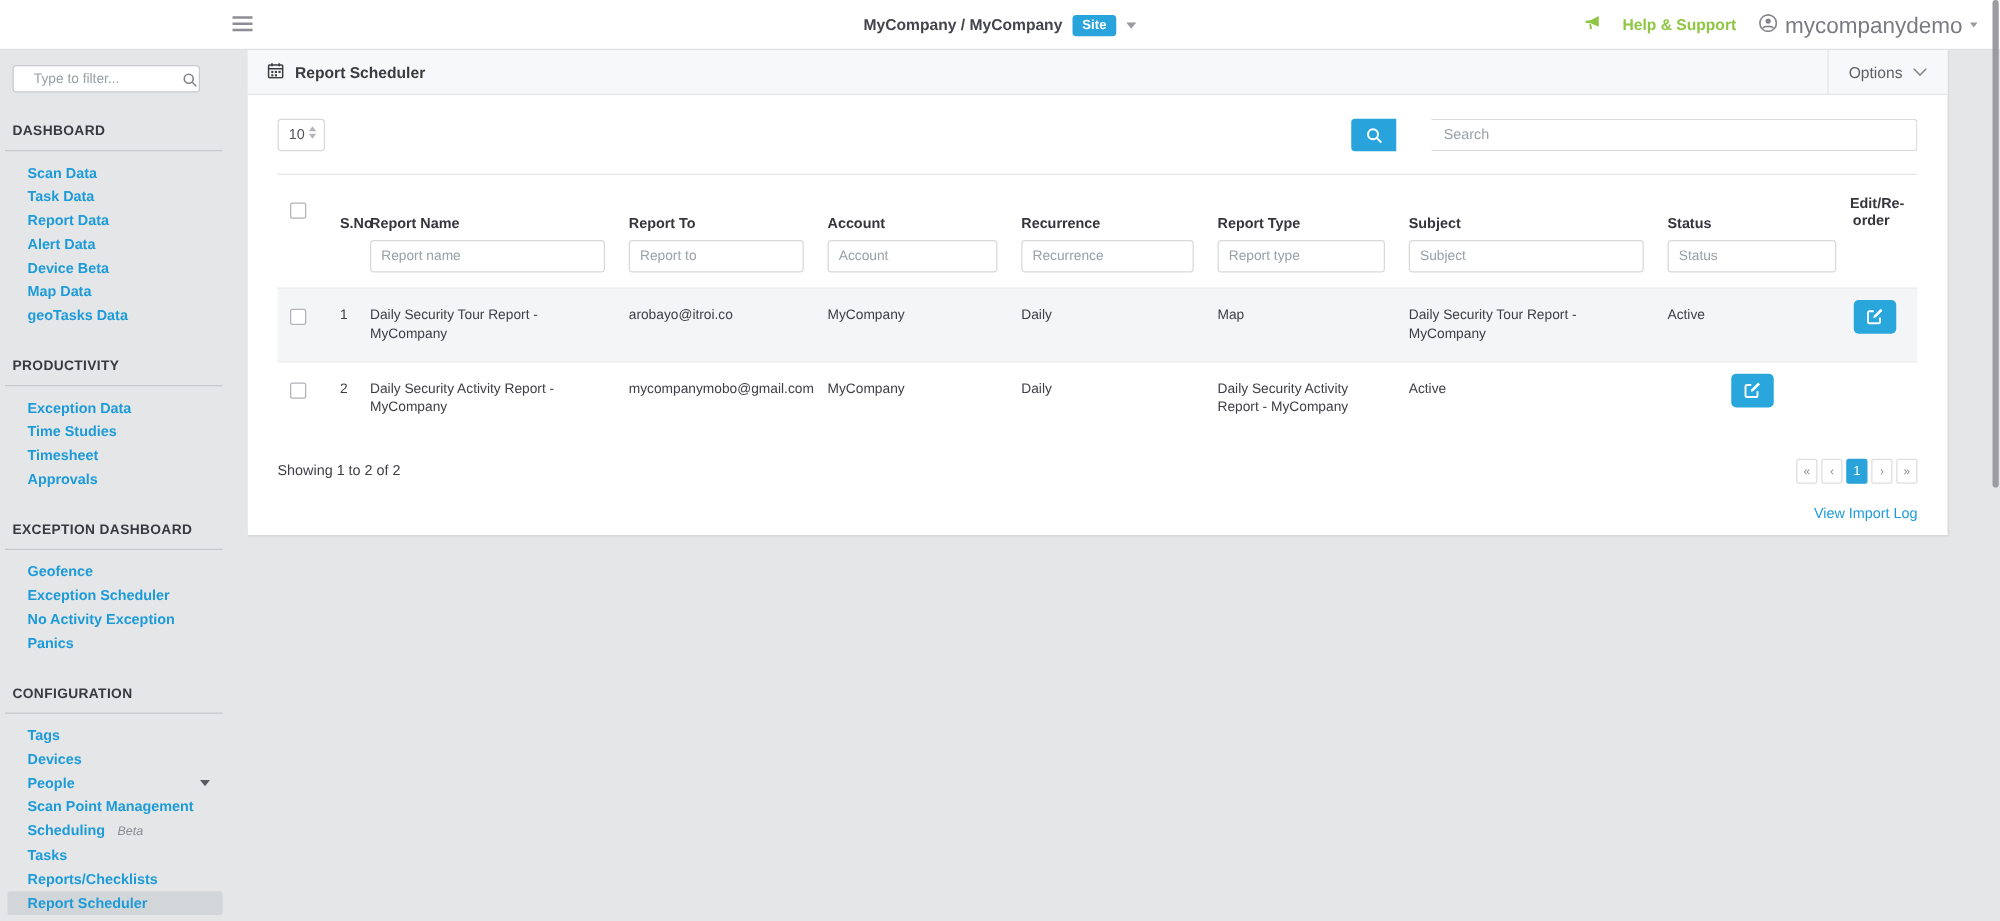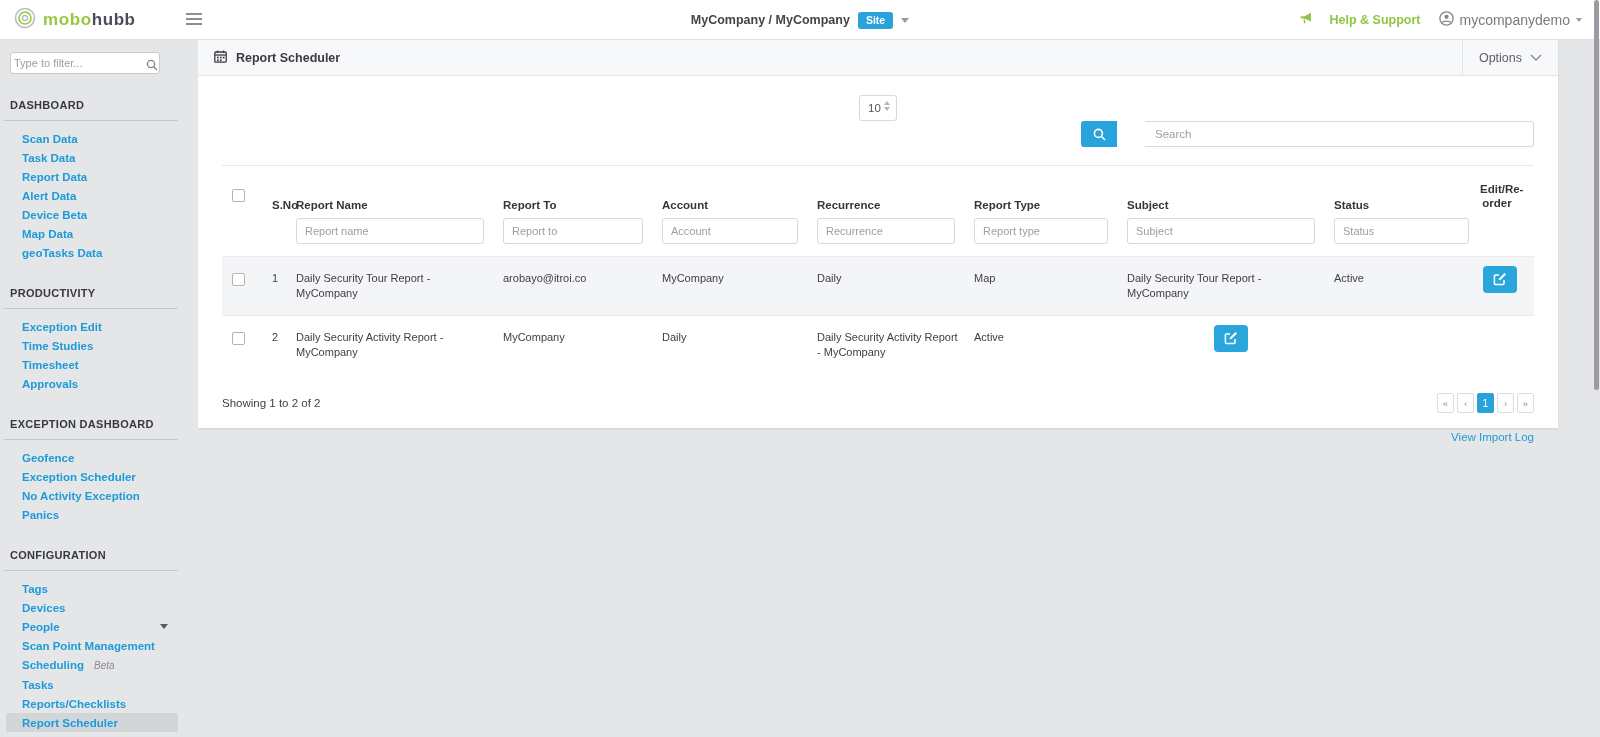--- a/index.html
+++ b/index.html
@@ -30,29 +30,29 @@
   .site-badge {
     background:#29a3db; color:#fff; font-size:10.5px; font-weight:700;
     padding:2.5px 8px; border-radius:3px;
   }
   .caret-down {
     width:0; height:0; border-left:4px solid transparent; border-right:4px solid transparent;
     border-top:5px solid #9a9aa0; display:inline-block;
   }
   .topbar-right { position:absolute; right:18px; top:0; height:40px; display:flex; align-items:center; gap:18px; }
   .help-link { display:flex; align-items:center; gap:16px; color:#8fc644; font-size:12.5px; font-weight:600; cursor:pointer; }
-  .user-menu { display:flex; align-items:center; gap:6px; color:#7a7a82; font-size:14px; cursor:pointer; }
+  .user-menu { display:flex; align-items:center; gap:6px; color:#7a7a82; font-size:18px; cursor:pointer; }
   .user-menu .caret-down { border-top-color:#9a9aa0; border-left-width:3.5px; border-right-width:3.5px; border-top-width:4.5px; }
 
   
   .sidebar { position:absolute; top:40px; left:0; width:198px; bottom:0; background:#e5e6e8; z-index:10; }
   .filter-box { position:relative; margin:12px 10px 0 10px; }
   .filter-box input {
     width:150px; height:22px; border:1px solid #c9cacd; border-radius:3px;
-    background:#fff; font-family:inherit; font-size:11px; color:#555; padding:0 24px 0 3px; outline:none;
+    background:#fff; font-family:inherit; font-size:11px; color:#555; padding:0 24px 0 16px; outline:none;
   }
   .filter-box input::placeholder { color:#9aa0a6; }
   .filter-box .mag { position:absolute; left:136px; top:5px; }
   .side-section-title { margin:25px 0 0 10px; font-size:11px; font-weight:700; color:#38383f; letter-spacing:.3px; }
   .side-divider { border-bottom:1px solid #c6c8ca; margin:9px 20px 8px 4px; }
   .side-item {
     position:relative; font-size:11.5px; font-weight:700; color:#1d9bd8;
     padding:2.5px 0 2.5px 22px; cursor:pointer; line-height:14px;
   }
   .side-item.active { background:#d2d6d9; margin:0 20px 0 6px; padding-left:16px; border-radius:2px; }
@@ -70,21 +70,21 @@
   .panel-header {
     height:36px; background:#f7f8f9; border-bottom:1px solid #e3e4e6;
     display:flex; align-items:center; padding-left:16px;
   }
   .panel-title { display:flex; align-items:center; gap:9px; font-size:12.5px; font-weight:700; color:#3b3b42; }
   .options-btn {
     margin-left:auto; height:36px; border-left:1px solid #e3e4e6; padding:0 16px;
     display:flex; align-items:center; gap:8px; font-size:12.5px; color:#5f5f68; cursor:pointer;
   }
   .panel-body { padding:0 24px 24px 24px; }
-  .controls { display:flex; align-items:center; padding:19px 0 18px 0;flex-direction:column; }
+  .controls { display:flex; align-items:flex-end; padding:19px 0 18px 0; }
   .page-size {
     position:relative; width:38px; height:26px; border:1px solid #d8d9db; border-radius:3px;
     font-size:11.5px; color:#55555e; display:flex; align-items:center; padding-left:8px; cursor:pointer; background:#fff;
   }
   .stepper { position:absolute; right:6px; top:5px; display:flex; flex-direction:column; gap:2px; }
   .stepper i { width:0; height:0; border-left:3.5px solid transparent; border-right:3.5px solid transparent; }
   .stepper .up { border-bottom:4px solid #b5b5bc; }
   .stepper .dn { border-top:4px solid #b5b5bc; }
   .search-group { margin-left:auto; display:flex;gap:28px; }
   .search-btn {
@@ -133,30 +133,20 @@
   .pg.active { background:#2aa3da; border-color:#2aa3da; color:#fff; font-size:10.5px; }
   .import-log { text-align:right; margin-top:14px; }
   .import-log a { font-size:11.5px; color:#1d9bd8; text-decoration:none; cursor:pointer; }
 
   .scroll-thumb { position:absolute; right:1px; top:0; width:5px; height:390px; background:#9b9ba1; border-radius:3px; z-index:30; }
 </style>
 </head>
 <body>
 
 <header class="topbar">
-  <div class="brand">
-    <span>
-      <svg width="22" height="22" viewBox="0 0 22 22">
-        <circle cx="11" cy="11" r="9.5" fill="none" stroke="#b9bcc2" stroke-width="1.6"></circle>
-        <circle cx="11" cy="11" r="6" fill="none" stroke="#96c83e" stroke-width="1.6"></circle>
-        <circle cx="11" cy="11" r="2.6" fill="none" stroke="#b9bcc2" stroke-width="1.5"></circle>
-      </svg>
-    </span>
-    <span class="logo-text"><span class="logo-mobo">mobo</span><span class="logo-hubb">hubb</span></span>
-  </div>
   <div class="hamburger">
       <span></span>
       <span></span>
       <span></span>
     </div>
   <div class="context">
     <span>MyCompany / MyCompany</span>
     <span class="site-badge">Site</span>
     <span class="caret-down"></span>
   </div>
@@ -199,21 +189,21 @@
       <div class="side-divider"></div>
       <div class="side-item"><span>Scan Data</span></div>
       <div class="side-item"><span>Task Data</span></div>
       <div class="side-item"><span>Report Data</span></div>
       <div class="side-item"><span>Alert Data</span></div>
       <div class="side-item"><span>Device Beta</span></div>
       <div class="side-item"><span>Map Data</span></div>
       <div class="side-item"><span>geoTasks Data</span></div>
       <div class="side-section-title">PRODUCTIVITY</div>
       <div class="side-divider"></div>
-      <div class="side-item"><span>Exception Edit</span></div>
+      <div class="side-item"><span>Exception Data</span></div>
       <div class="side-item"><span>Time Studies</span></div>
       <div class="side-item"><span>Timesheet</span></div>
       <div class="side-item"><span>Approvals</span></div>
       <div class="side-section-title">EXCEPTION DASHBOARD</div>
       <div class="side-divider"></div>
       <div class="side-item"><span>Geofence</span></div>
       <div class="side-item"><span>Exception Scheduler</span></div>
       <div class="side-item"><span>No Activity Exception</span></div>
       <div class="side-item"><span>Panics</span></div>
       <div class="side-section-title">CONFIGURATION</div>
@@ -316,20 +306,21 @@
                 <svg width="14" height="14" viewBox="0 0 14 14">
                   <path d="M11 8 v3.6 a1 1 0 0 1 -1 1 H2.4 a1 1 0 0 1 -1 -1 V4 a1 1 0 0 1 1 -1 H6" fill="none" stroke="#ffffff" stroke-width="1.5"></path>
                   <path d="M6 6.5 L11.5 1 L13 2.5 L7.5 8 L5.7 8.3 Z" fill="#ffffff"></path>
                 </svg>
               </button></div>
           </div>
           <div class="trow">
             <div class="td cb"><span class="cbx"></span></div>
             <div class="td sno">2</div>
             <div class="td">Daily Security Activity Report - MyCompany</div>
+            <div class="td">mycompanymobo@gmail.com</div>
             <div class="td">MyCompany</div>
             <div class="td">Daily</div>
             <div class="td">Daily Security Activity Report - MyCompany</div>
             <div class="td">Active</div>
             <div class="td edit"><button class="edit-btn">
                 <svg width="14" height="14" viewBox="0 0 14 14">
                   <path d="M11 8 v3.6 a1 1 0 0 1 -1 1 H2.4 a1 1 0 0 1 -1 -1 V4 a1 1 0 0 1 1 -1 H6" fill="none" stroke="#ffffff" stroke-width="1.5"></path>
                   <path d="M6 6.5 L11.5 1 L13 2.5 L7.5 8 L5.7 8.3 Z" fill="#ffffff"></path>
                 </svg>
               </button></div>

